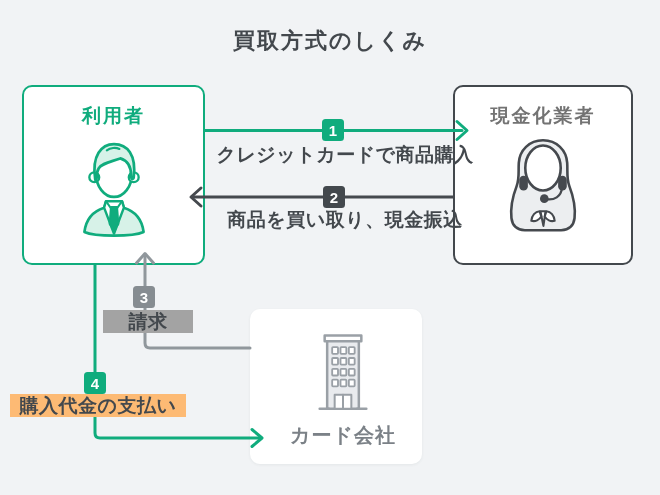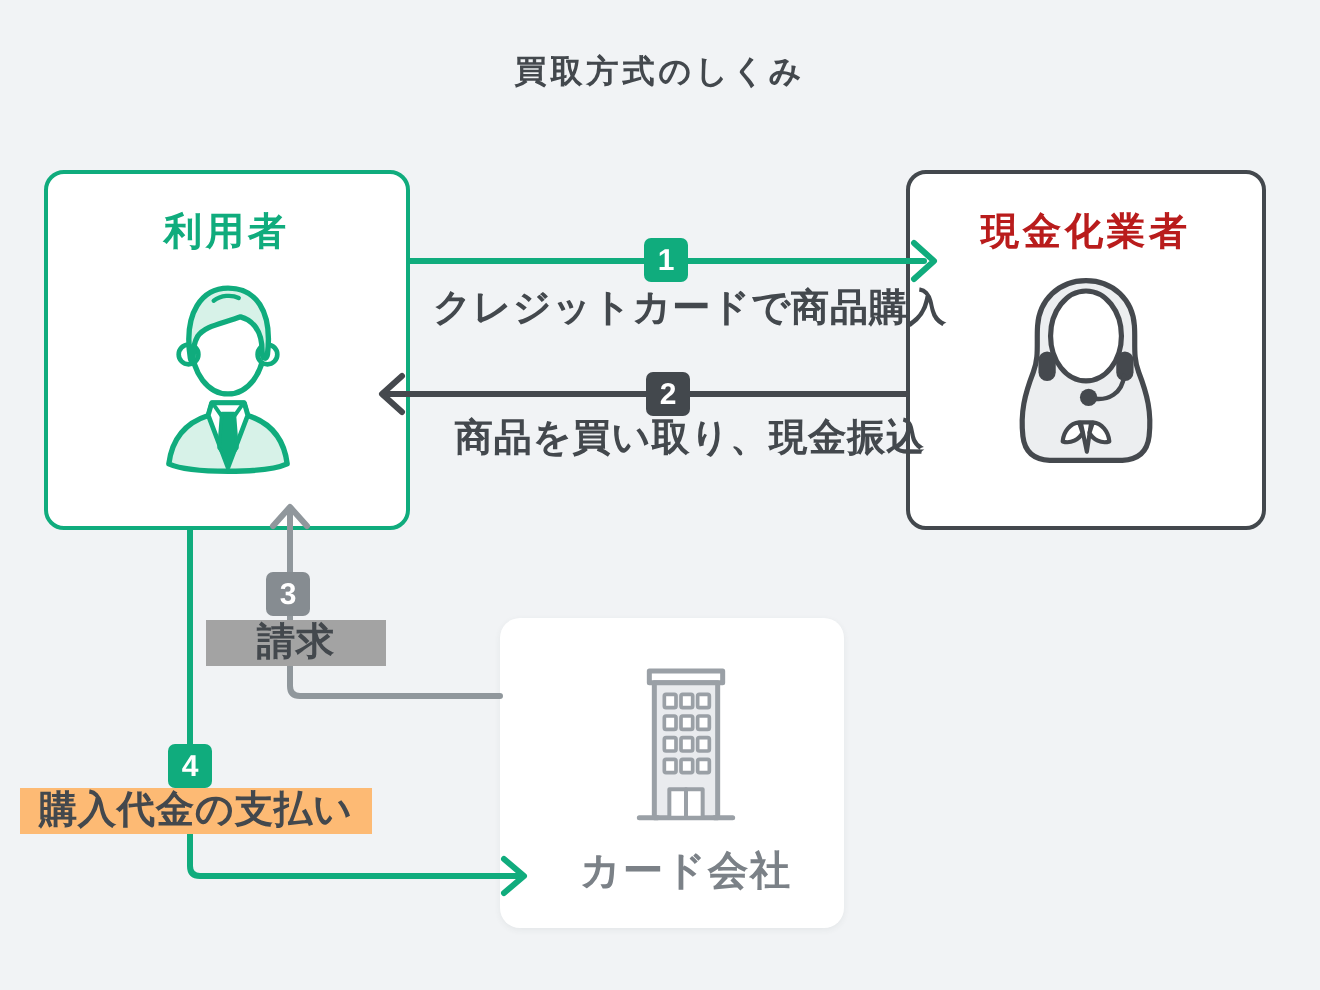--- a/index.html
+++ b/index.html
@@ -1,27 +1,27 @@
 <!DOCTYPE html>
 <html><head>
 <meta charset="utf-8">
 <style>
   html,body{margin:0;padding:0;background:#f1f3f5;}
   .canvas{position:relative;width:660px;height:495px;background:#f1f3f5;overflow:hidden;
           font-family:"Liberation Sans",sans-serif;}
   .title{position:absolute;top:26px;left:0;width:660px;text-align:center;
-         font-size:16px;font-weight:700;letter-spacing:2px;color:#43484d;}
+         font-size:22px;font-weight:700;letter-spacing:2px;color:#43484d;}
   .node{position:absolute;background:#fff;border-radius:10px;display:flex;
         flex-direction:column;align-items:center;z-index:0;}
   .node-user{left:22px;top:85px;width:183px;height:180px;border:2.5px solid #10ac7d;box-sizing:border-box;}
   .node-cashier{left:453px;top:85px;width:180px;height:180px;border:2.5px solid #43484d;box-sizing:border-box;}
   .node-card{left:250px;top:309px;width:158px;height:155px;box-shadow:0 1px 3px rgba(60,64,67,.07);padding-left:14px;}
   .node-title{margin-top:16px;font-size:19px;font-weight:700;letter-spacing:2px;}
   .node-title.green{color:#10ac7d;}
-  .node-title.dark{color:#b91c1c;}
+  .node-title.dark{color:#737373;}
   .icon-person{margin-top:7px;}
   .icon-building{margin-top:24px;}
   .card-label{margin-top:9px;font-size:20px;font-weight:700;letter-spacing:1px;color:#7b8187;}
   .connectors{position:absolute;left:0;top:0;z-index:1;pointer-events:none;}
   .badge{position:absolute;width:22px;height:22px;border-radius:3.5px;z-index:2;
          color:#fff;font-size:15px;font-weight:700;display:flex;align-items:center;justify-content:center;}
   .badge-green{background:#10ac7d;}
   .badge-dark{background:#43484d;}
   .badge-gray{background:#868c91;}
   .badge-1{left:322px;top:119px;}

